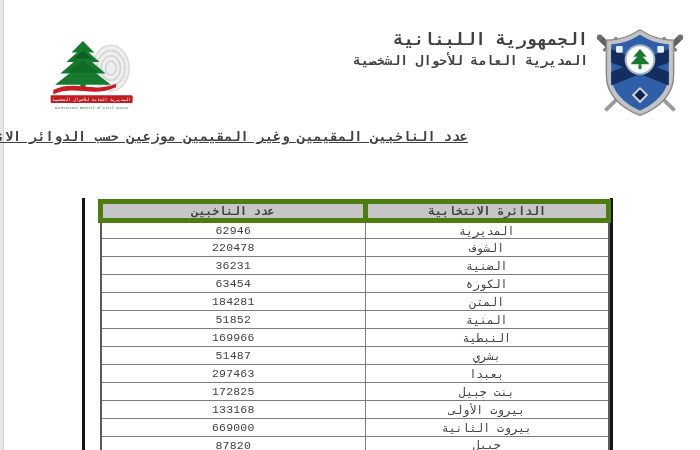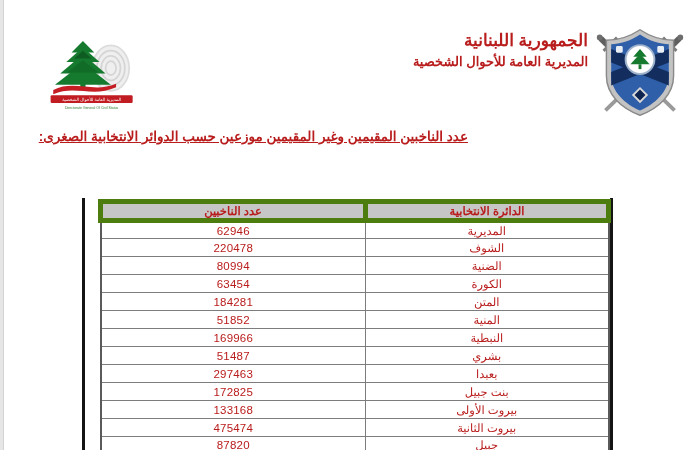--- a/index.html
+++ b/index.html
@@ -1,21 +1,21 @@
 <!DOCTYPE html>
 <html lang="ar"><head>
 <meta charset="utf-8">
 <style>
   * { margin:0; padding:0; box-sizing:border-box; }
   html,body { background:#fff; }
   .page {
     position:relative; width:700px; height:450px;
     background:#ffffff; overflow:hidden;
-    font-family:Liberation Sans, sans-serif;
-    color:#b91c1c;
+    font-family:Liberation Mono, monospace;
+    color:#404040;
   }
   .edge-strip {
     position:absolute; left:0; top:0; width:4px; height:450px;
     background:#e6e6e6; border-right:1px solid #d2d2d2;
   }
   
   .left-logo { position:absolute; left:48px; top:36px; width:96px; height:80px; }
   .org-block {
     position:absolute; right:112px; top:30px;
     direction:rtl; text-align:right; font-weight:bold; line-height:1.35;
@@ -148,21 +148,21 @@
     <td class="num">62946</td>
   </tr>
 
   <tr>
     <td>الشوف</td>
     <td class="num">220478</td>
   </tr>
 
   <tr>
     <td>الضنية</td>
-    <td class="num">80994</td>
+    <td class="num">36231</td>
   </tr>
 
   <tr>
     <td>الكورة</td>
     <td class="num">63454</td>
   </tr>
 
   <tr>
     <td>المتن</td>
     <td class="num">184281</td>
@@ -193,21 +193,21 @@
     <td class="num">172825</td>
   </tr>
 
   <tr>
     <td>بيروت الأولى</td>
     <td class="num">133168</td>
   </tr>
 
   <tr>
     <td>بيروت الثانية</td>
-    <td class="num">475474</td>
+    <td class="num">669000</td>
   </tr>
 
   <tr>
     <td>جبيل</td>
     <td class="num">87820</td>
   </tr>
 </tbody>
     </table>
   </div>
 

